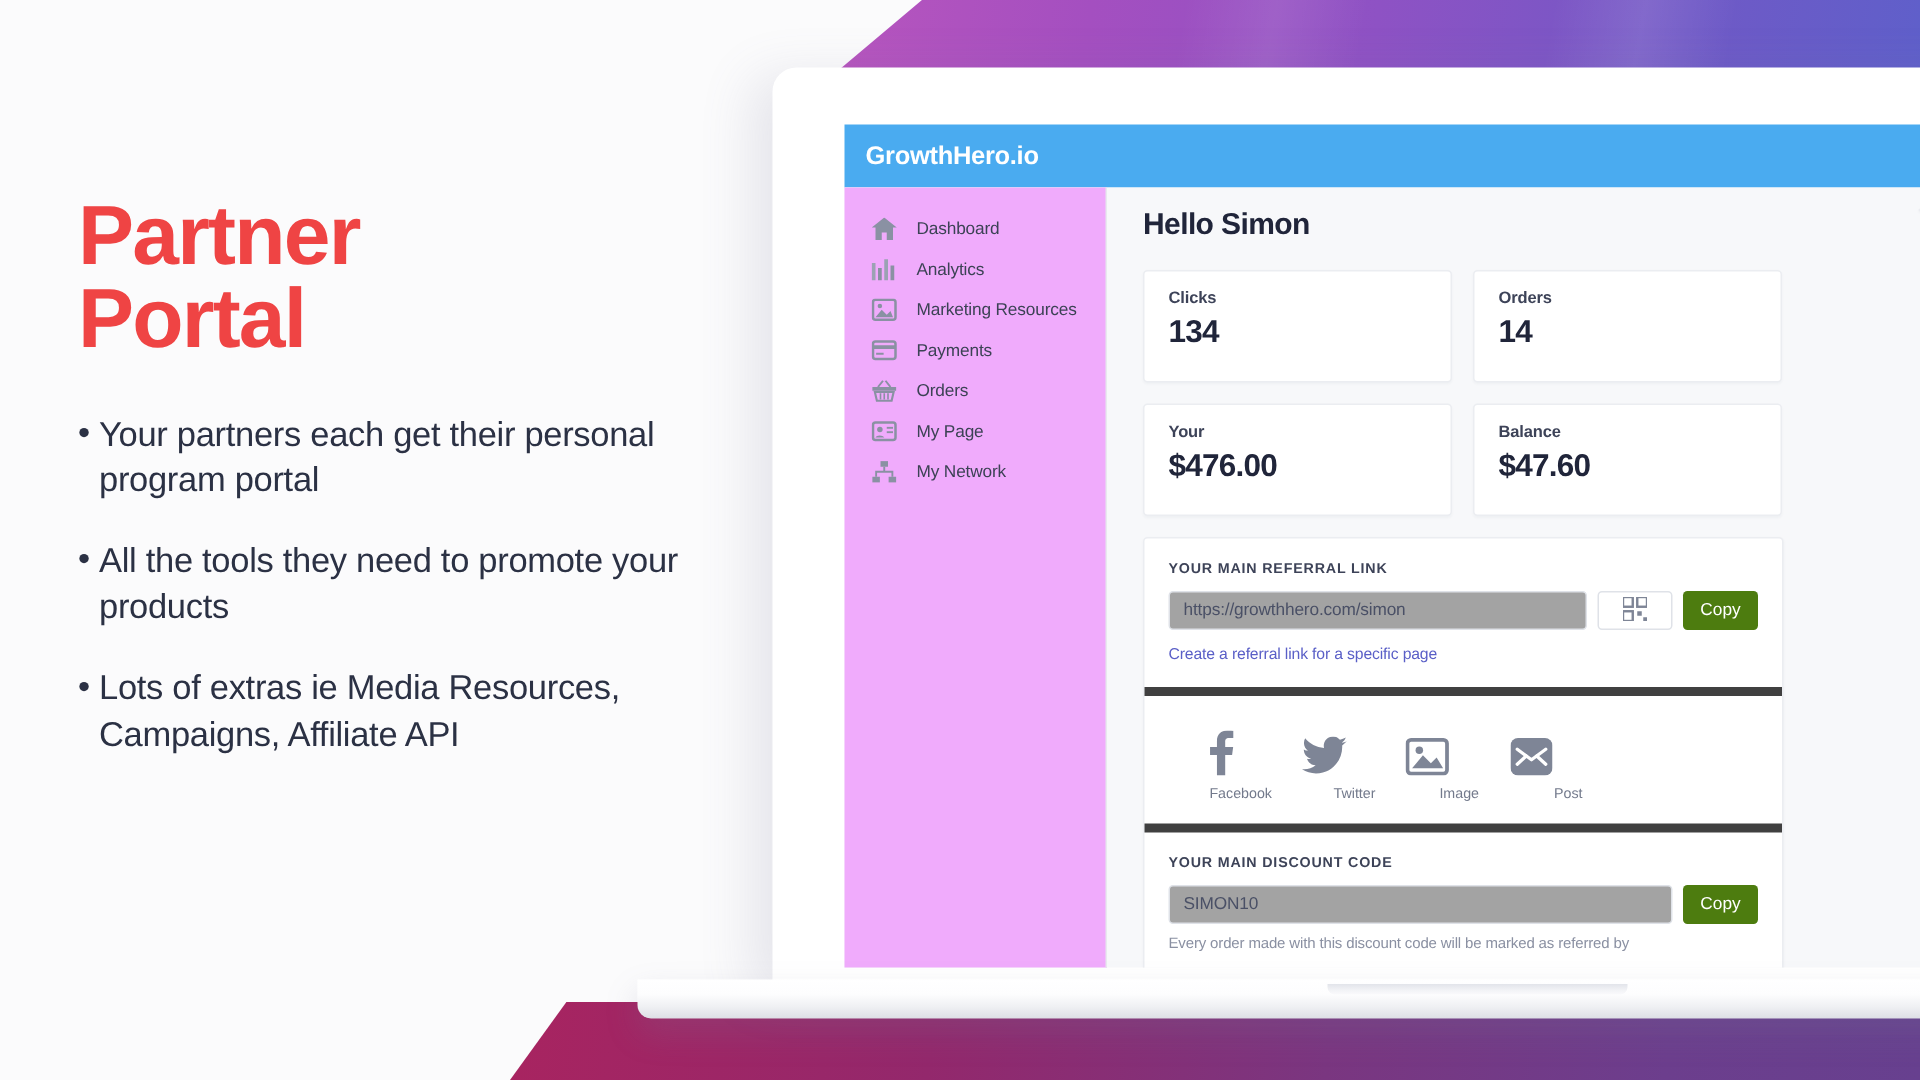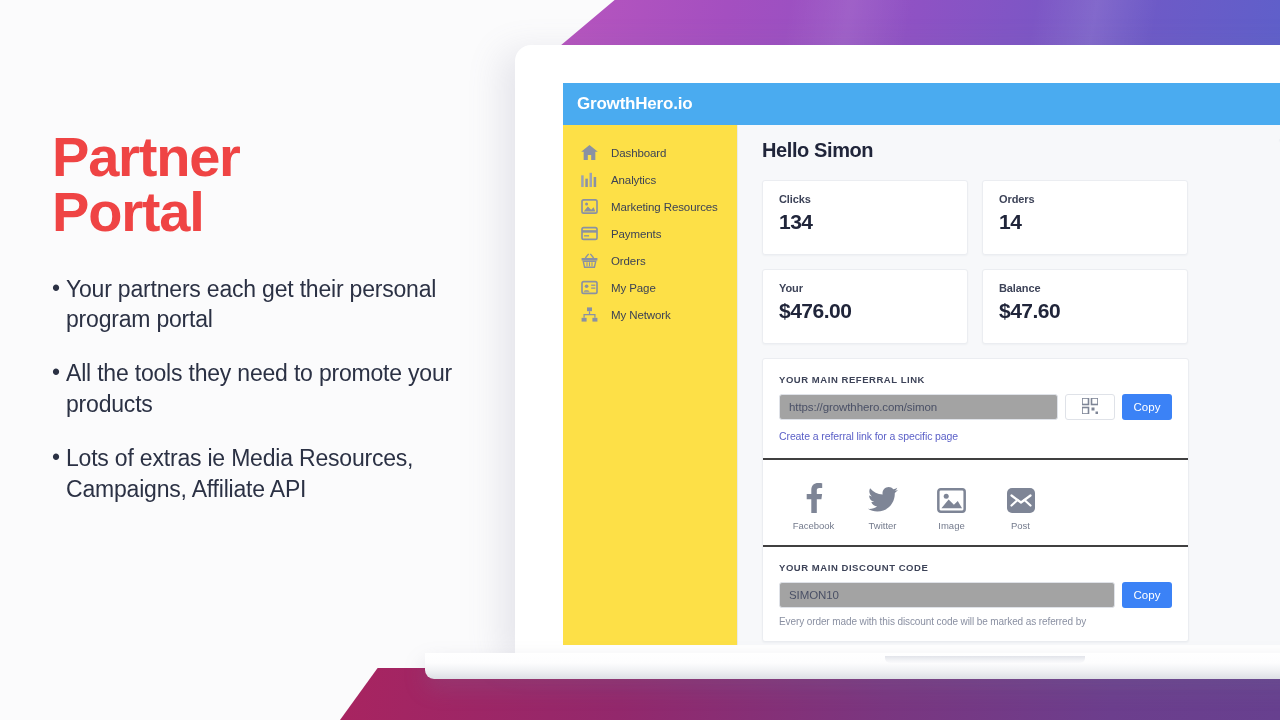--- a/index.html
+++ b/index.html
@@ -76,21 +76,21 @@
   
   .app-header {
     position:absolute; left:48px; top:38px; right:0; height:42px;
     background:#4AABF0; display:flex; align-items:center; padding-left:14px;
   }
   .app-brand { color:#fff; font-size:17px; font-weight:bold; letter-spacing:-.2px; }
 
   .app-body { position:absolute; left:48px; top:80px; right:0; bottom:12px; display:flex; background:#F7F8FA; }
 
   
-  .sidebar { width:175px; background:#fde047; border-right:1px solid #E8EAEE; padding-top:14px; flex:none; }
+  .sidebar { width:175px; background:#f0abfc; border-right:1px solid #E8EAEE; padding-top:14px; flex:none; }
   .nav-item { display:flex; align-items:center; height:27px; padding-left:15px; cursor:default; }
   .nav-ico { width:22px; height:18px; flex:none; margin-right:11px; display:flex; align-items:center; justify-content:center; }
   .nav-ico svg { display:block; }
   .nav-label { font-size:11.5px; color:#3C4255; letter-spacing:-.1px; }
 
   
   .main { flex:1; padding:14px 0 0 24px; min-width:0; overflow:hidden; }
   .greeting { font-size:20px; font-weight:bold; color:#20253A; margin-bottom:18px; letter-spacing:-.4px; }
 
   .cards { display:flex; flex-wrap:wrap; gap:14px; width:427px; }
@@ -98,45 +98,45 @@
     width:206px; height:75px; background:#fff; border:1px solid #EBEDF1;
     border-radius:3px; padding:12px 0 0 16px; box-shadow:0 1px 2px rgba(30,40,70,.04);
   }
   .card-label { font-size:11px; font-weight:bold; color:#3D4358; margin-bottom:5px; letter-spacing:-.1px; }
   .card-value { font-size:21px; font-weight:bold; color:#20253A; letter-spacing:-.5px; }
 
   .panel {
     width:427px; background:#fff; border:1px solid #EBEDF1; border-radius:3px;
     margin-top:14px; box-shadow:0 1px 2px rgba(30,40,70,.04);
   }
-  .panel-sec { padding:15px 16px 14px 16px; border-bottom:2px solid #404040; }
+  .panel-sec { padding:15px 16px 14px 16px; border-bottom:6px solid #404040; }
   .panel-sec:last-child { border-bottom:none; }
   .sec-title { font-size:9.5px; font-weight:bold; color:#3D4358; letter-spacing:.55px; margin-bottom:9px; }
 
   .row { display:flex; align-items:center; gap:7px; }
   .field {
     flex:1; height:26px; border:1px solid #DFE2E8; border-radius:3px;
     background:#a3a3a3; font-size:11.5px; color:#4A5066; padding:0 9px;
     font-family:"Liberation Sans", sans-serif; letter-spacing:-.1px;
   }
   .btn-qr {
     width:50px; height:26px; border:1px solid #DFE2E8; border-radius:3px; background:#fff;
     display:flex; align-items:center; justify-content:center; cursor:pointer;
   }
   .btn-copy {
-    width:50px; height:26px; border:none; border-radius:3px; background:#3b82f6;
+    width:50px; height:26px; border:none; border-radius:3px; background:#4d7c0f;
     color:#fff; font-size:11.5px; cursor:pointer; font-family:"Liberation Sans", sans-serif;text-align:center;
   }
   .sub-link { display:inline-block; margin-top:10px; font-size:10.5px; color:#5A5FC7; text-decoration:none; letter-spacing:-.1px; }
   .note { margin-top:8px; font-size:10px; color:#8A90A2; letter-spacing:-.1px; }
 
   .socials { display:flex; gap:0; margin-top:4px; }
   .social { width:69px; text-align:center; cursor:pointer; }
   .social-ico { height:34px; display:flex; align-items:flex-end; justify-content:center; }
-  .social-name { font-size:9.5px; color:#737A8C; margin-top:7px; }
+  .social-name { font-size:9.5px; color:#737A8C; margin-top:7px;text-align:right; }
 
   
   .rightcol { width:150px; flex:none; padding:14px 0 0 14px; }
   .info-card {
     background:#fff; border:1px solid #EBEDF1; border-radius:3px;
     box-shadow:0 1px 2px rgba(30,40,70,.04); width:200px;
   }
 </style>
 </head>
 <body>

